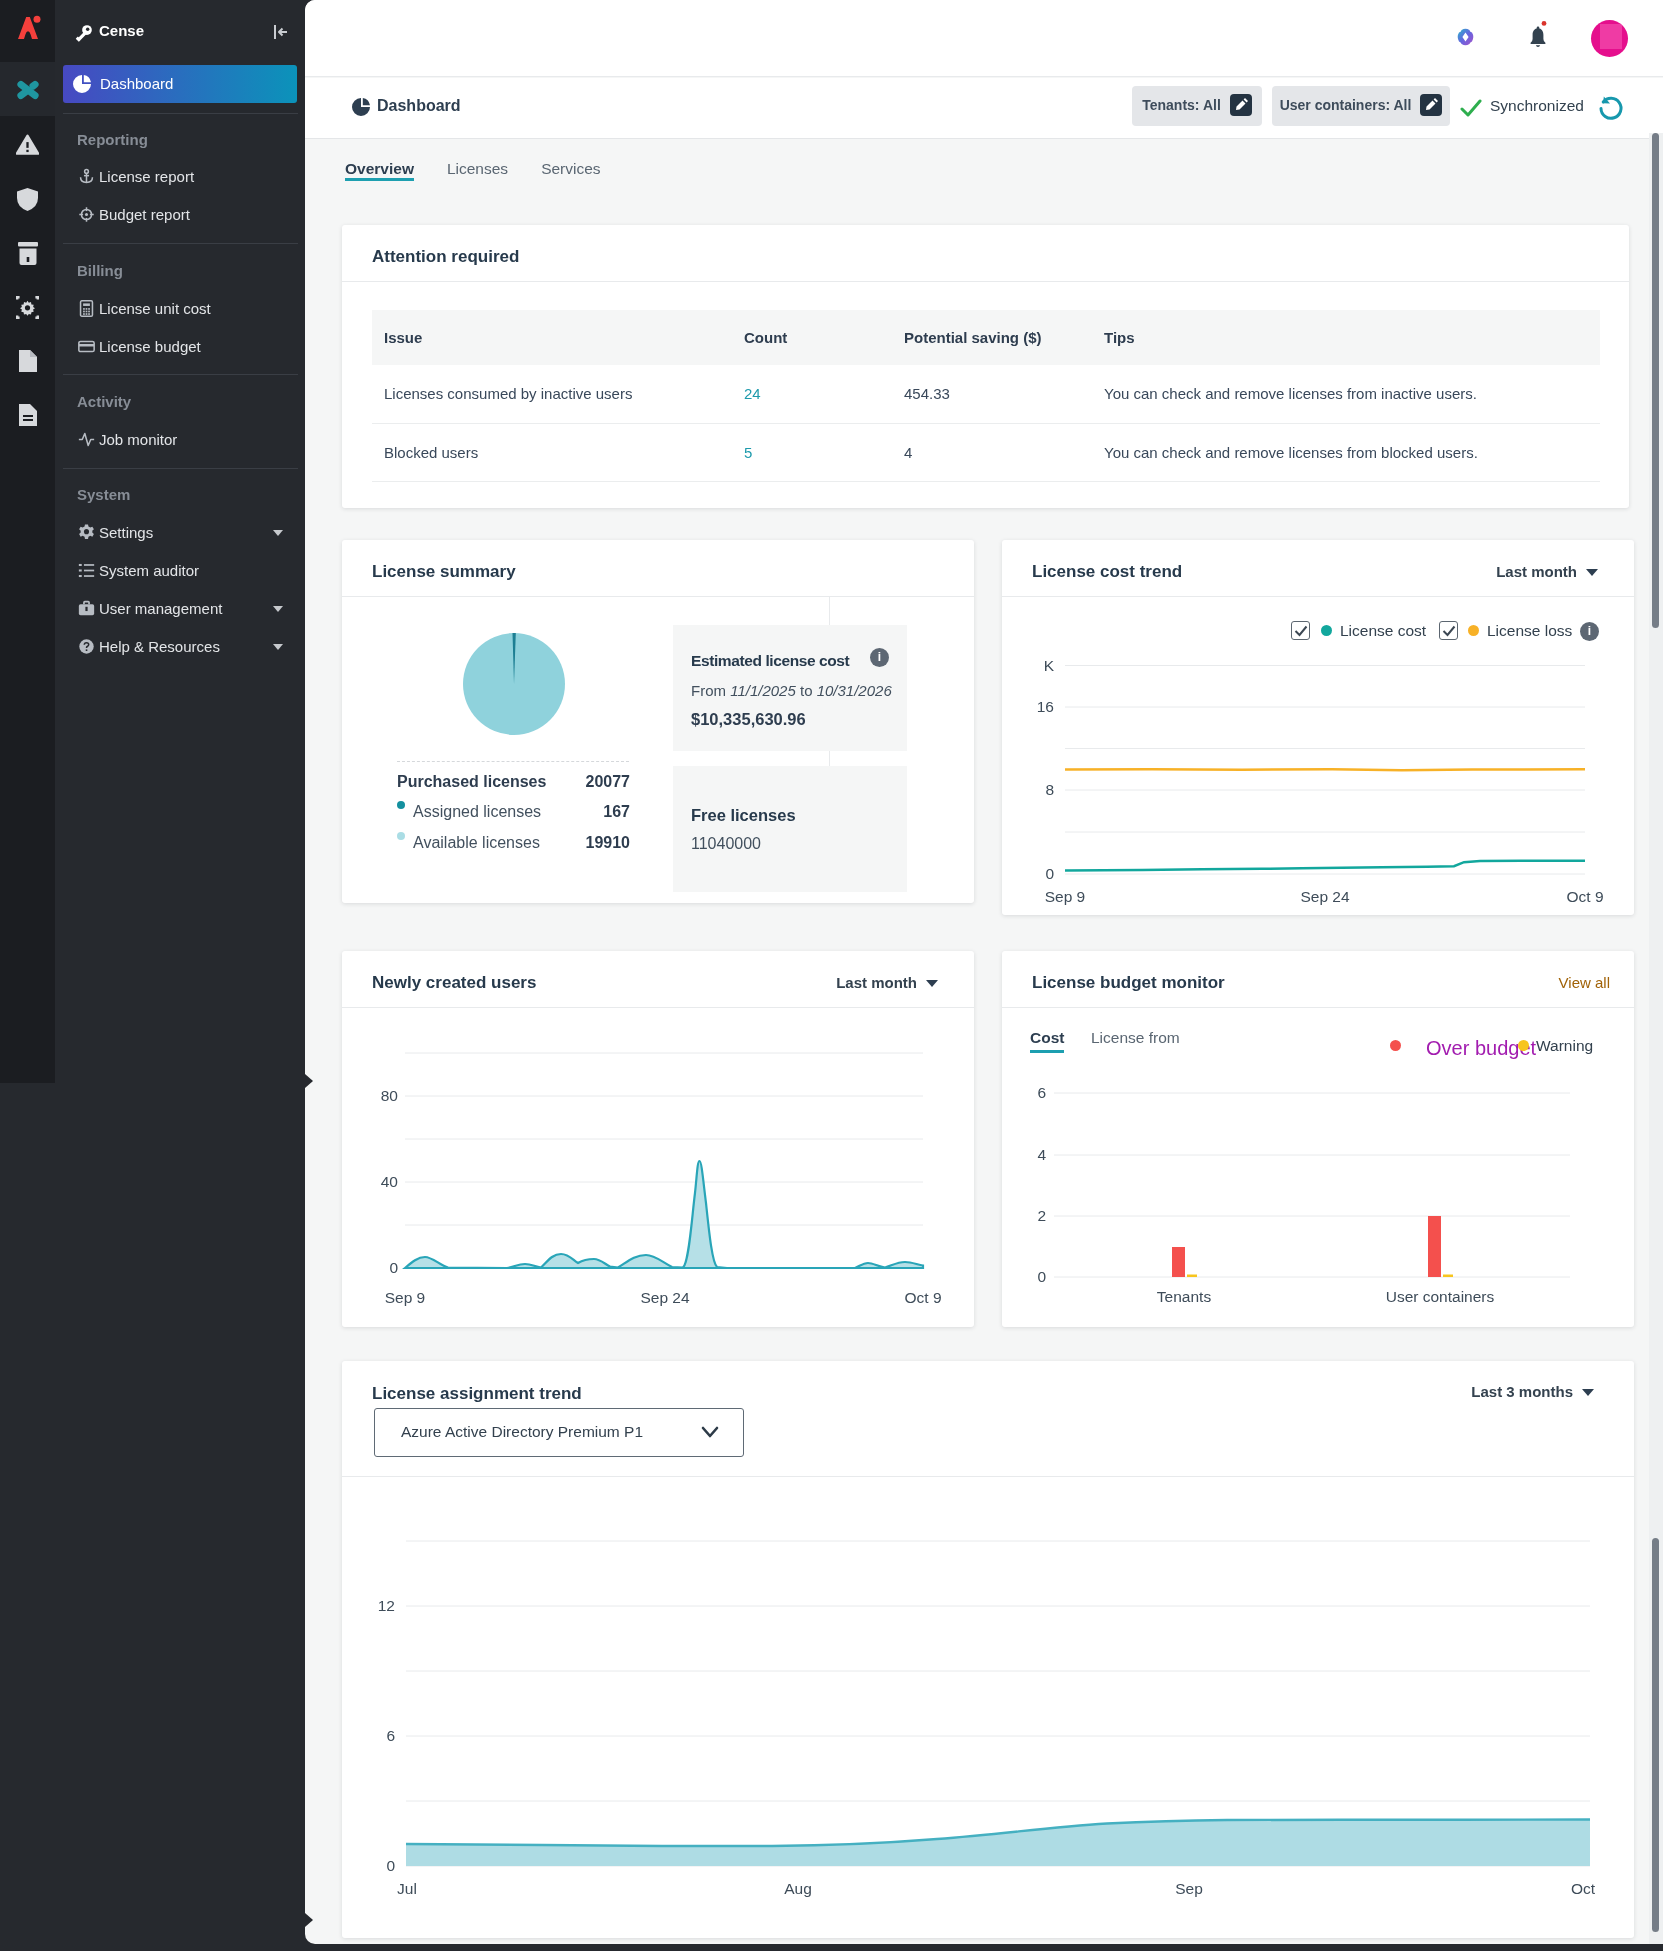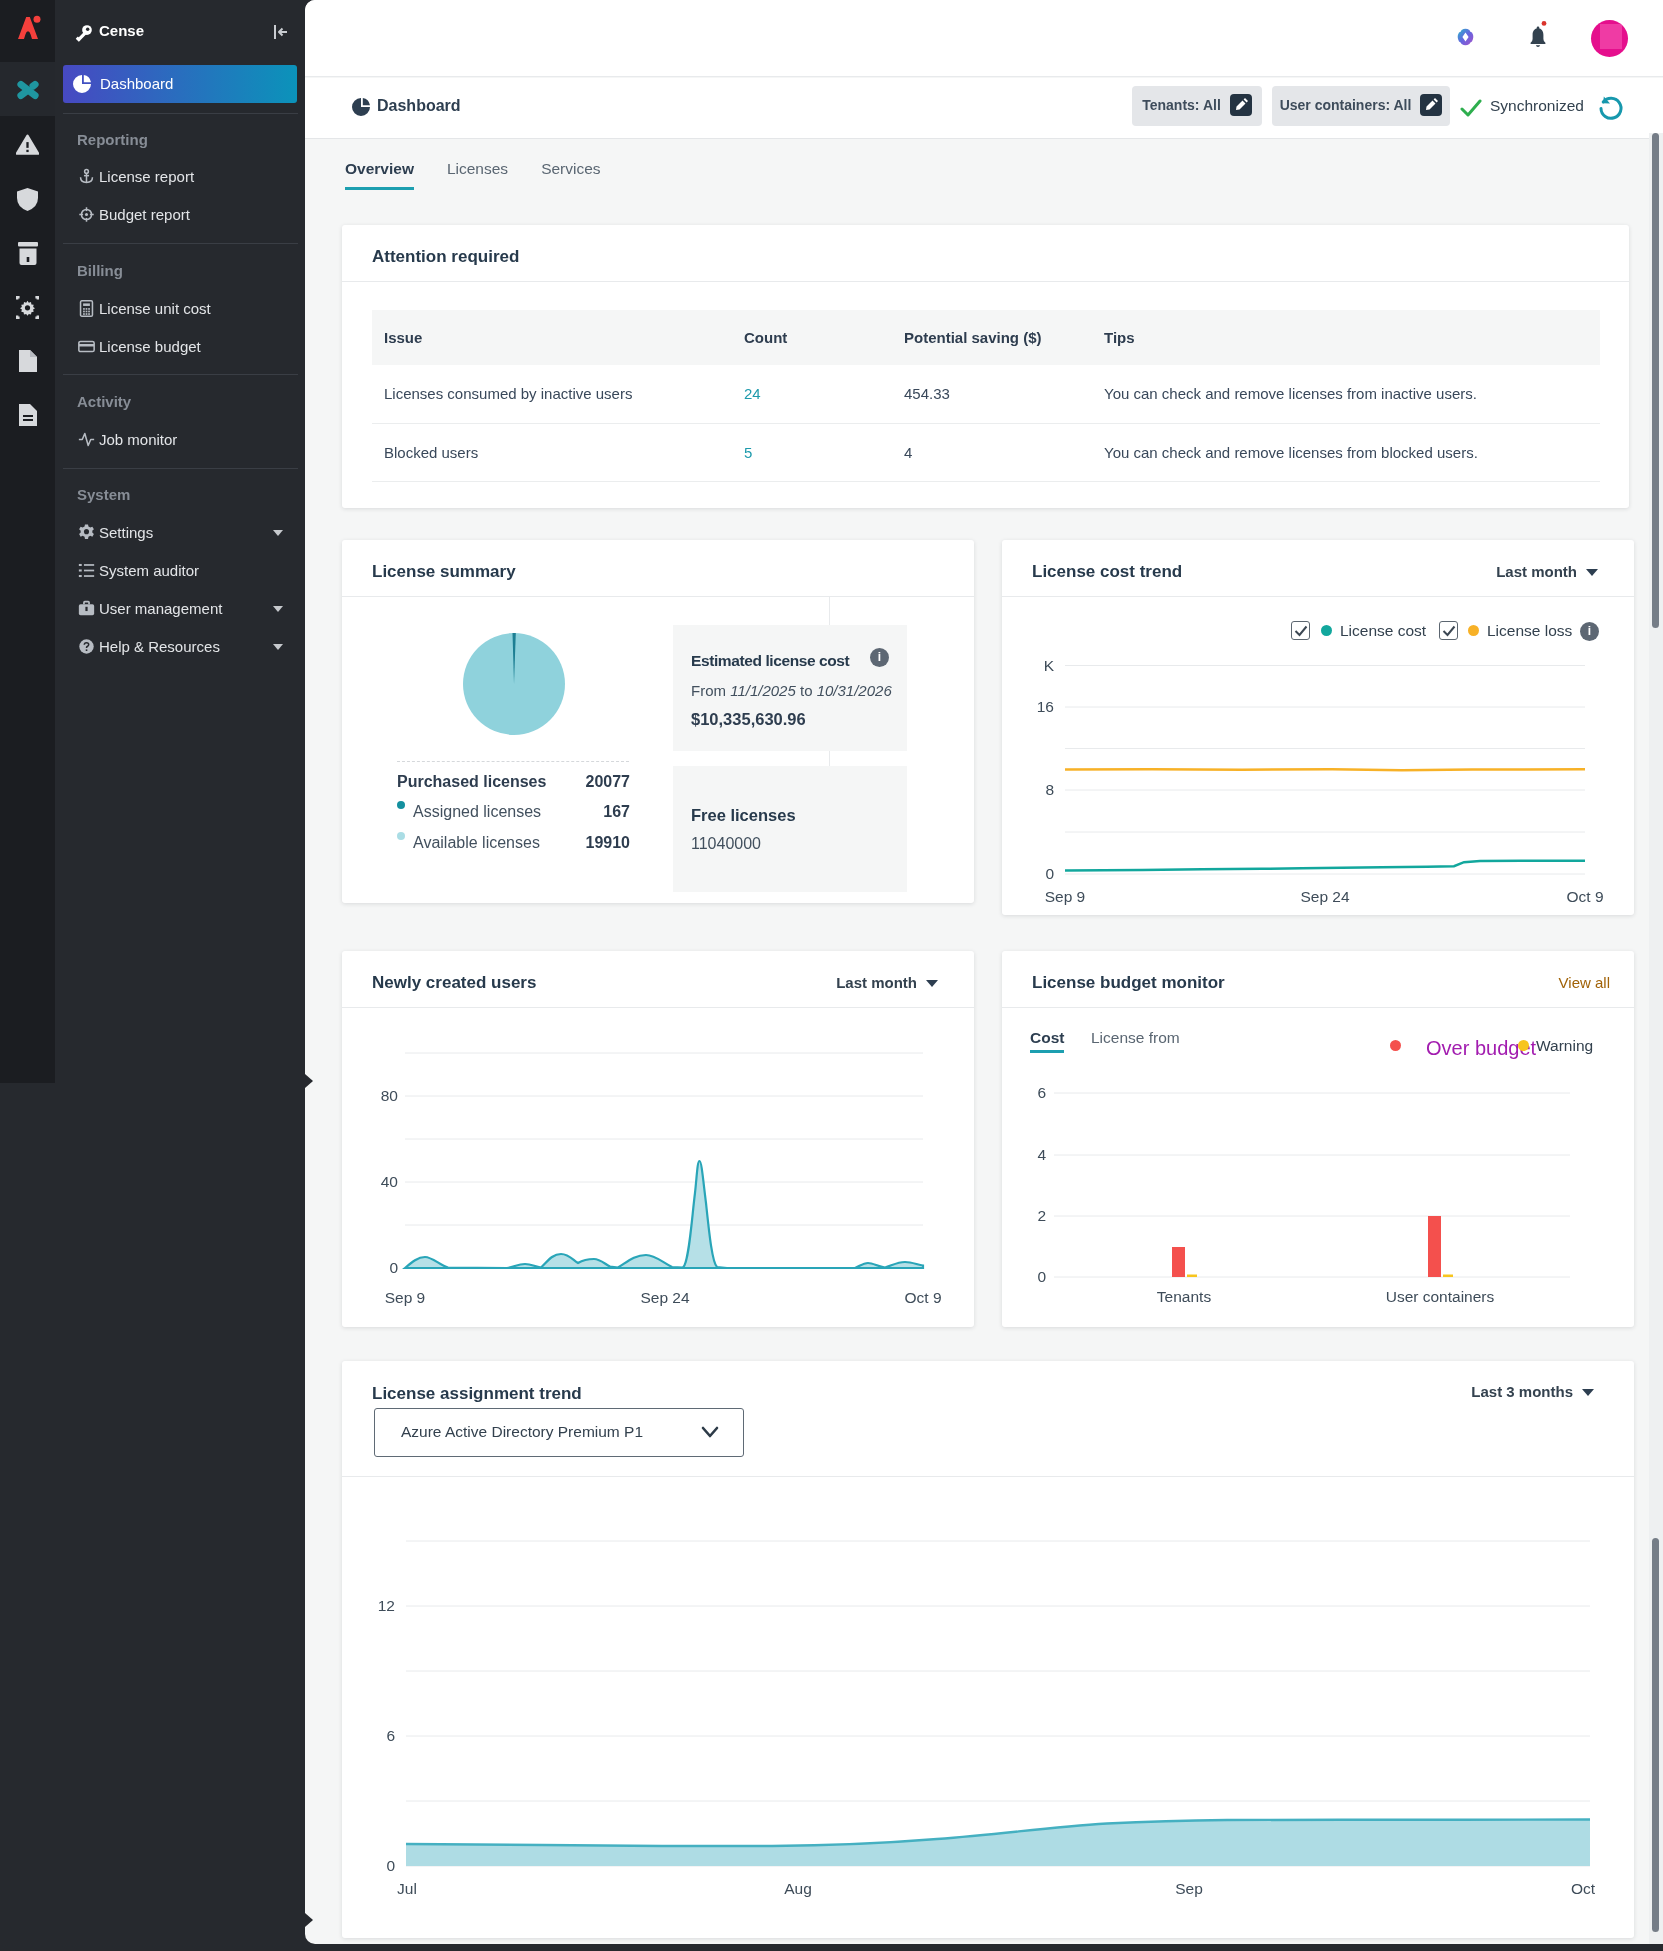--- a/index.html
+++ b/index.html
@@ -23,21 +23,21 @@
 #dashbtn .tx { position:absolute; left:37px; }
 
 #main { position:absolute; left:305px; top:0; width:1358px; height:1944px; background:#f5f6f6; z-index:2; border-bottom-left-radius:10px; border-top-left-radius:10px; }
 #topbar { position:absolute; left:0; top:0; width:1358px; height:77px; background:#fff; border-bottom:1px solid #e8eaec; border-top-left-radius:10px; }
 #crumbbar { position:absolute; left:0; top:78px; width:1358px; height:61px; background:#fff; border-bottom:1px solid #e4e6e8; }
 #crumbbar .title { position:absolute; left:72px; top:19px; font-size:16px; font-weight:bold; color:#2d3e50; }
 .pillbtn { position:absolute; top:8px; height:40px; background:#e4e6e9; border-radius:4px; font-size:14px; font-weight:bold; color:#3e4c5b; line-height:38px; }
 .editsq { display:inline-block; width:22px; height:22px; background:#243342; border-radius:4px; vertical-align:-6px; margin-left:9px; position:relative; }
 
 .tabs { position:absolute; left:40px; top:160px; font-size:15.5px; color:#5a6672; }
-.tab { display:inline-block; margin-right:33px; padding-bottom:9px; }
+.tab { display:inline-block; margin-right:33px; padding-bottom:0; }
 .tab.on { color:#2d3e50; font-weight:bold; border-bottom:3px solid #1d9fb0; }
 
 .card { position:absolute; background:#fff; border-radius:3px; box-shadow:0 1px 4px rgba(30,40,50,0.13); }
 .card h3 { position:absolute; left:30px; top:22px; font-size:17px; font-weight:bold; color:#273a4c; }
 .card .hdiv { position:absolute; left:0; right:0; top:56px; border-top:1px solid #e8eaec; }
 .seldd { position:absolute; font-size:15px; font-weight:bold; color:#34424f; }
 .seldd:after { content:""; display:inline-block; margin-left:9px; width:0; height:0; border-left:6px solid transparent; border-right:6px solid transparent; border-top:7px solid #2d3e50; vertical-align:1px; }
 
 table.att { position:absolute; left:30px; top:85px; width:1228px; border-collapse:collapse; font-size:15px; color:#39485a; }
 table.att th { background:#f5f6f6; text-align:left; font-weight:bold; height:55px; padding:0 12px; color:#2e3d4f; }

